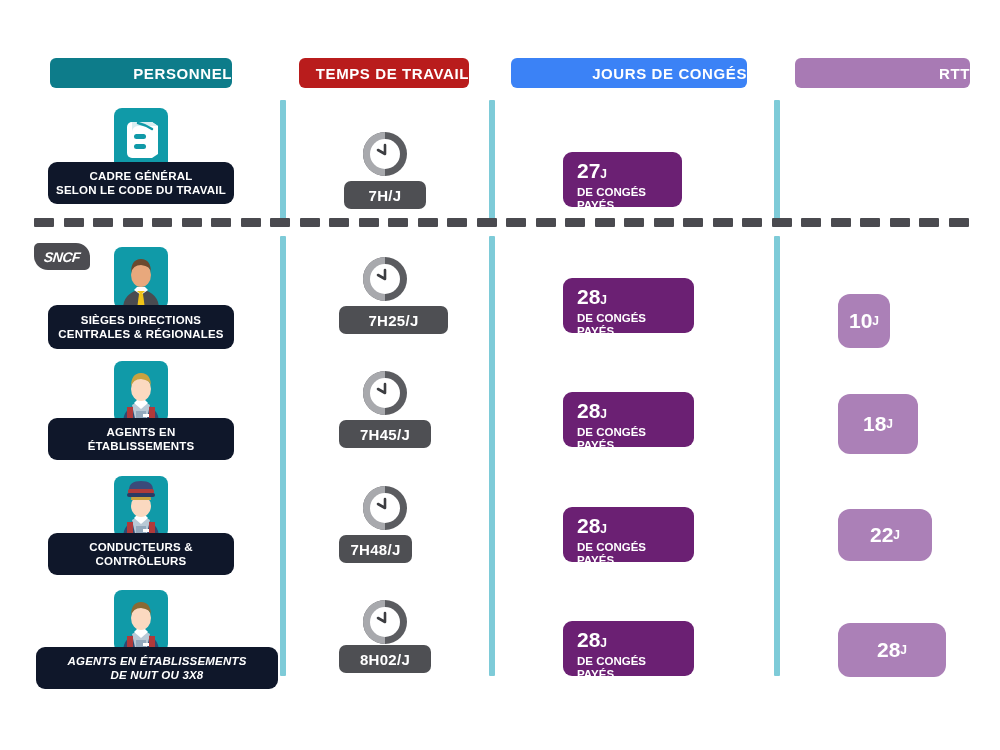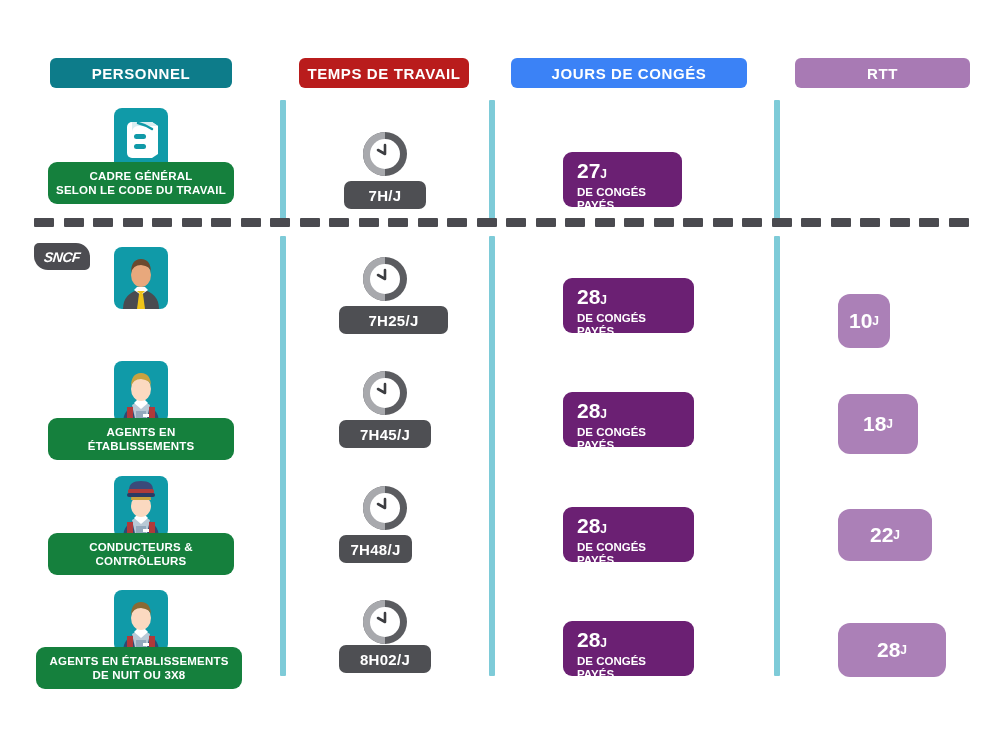--- a/index.html
+++ b/index.html
@@ -8,21 +8,21 @@
     background:#ffffff;
     font-family:"Liberation Sans", sans-serif;
     overflow:hidden;
     position:relative;
   }
   .stage{position:absolute;left:0;top:0;width:1000px;height:750px;}
 
   
   .hdr{
     position:absolute;height:30px;border-radius:6px;
-    display:flex;align-items:center;justify-content:center;
+    display:flex;align-items:center;justify-content:flex-end;
     color:#ffffff;font-weight:bold;font-size:15px;letter-spacing:.6px;
   }
   #hdr-personnel{left:50px;top:58px;width:182px;background:#0d7c8a;}
   #hdr-temps{left:299px;top:58px;width:170px;background:#b91c1c;}
   #hdr-conges{left:511px;top:58px;width:236px;background:#3b82f6;}
   #hdr-rtt{left:795px;top:58px;width:175px;background:#a87ab4;}
 
   
   .vsep{position:absolute;width:6px;background:#7ecbd8;border-radius:1px;}
 
@@ -30,21 +30,21 @@
   .dash-row{
     position:absolute;left:34px;top:218px;width:935px;height:9px;
     display:flex;justify-content:space-between;align-items:center;
   }
   .dash{width:20px;height:9px;background:#4a4a4f;border-radius:1px;}
   .icon-tile{
     position:absolute;width:54px;height:62px;background:#109aa8;
     border-radius:8px;overflow:hidden;
   }
   .plabel{
-    position:absolute;background:#15803d;border-radius:9px;color:#fff;
+    position:absolute;background:#0f172a;border-radius:9px;color:#fff;
     font-weight:bold;font-size:11.5px;line-height:14px;text-align:center;
     display:flex;align-items:center;justify-content:center;
     letter-spacing:.2px;padding:5px 8px;box-sizing:border-box;
   }
 
   
   .sncf{
     position:absolute;left:34px;top:243px;width:56px;height:27px;
     background:#4c4c51;border-radius:5px 14px 5px 14px;
     display:flex;align-items:center;justify-content:center;
@@ -178,20 +178,26 @@
 
   <div class="icon-tile" style="left:114px;top:247px;">
     <svg width="54" height="62" viewBox="0 0 54 62">
       <path d="M9 62 q0 -16 18 -20 q18 4 18 20 z" fill="#4a4b50"></path>
       <path d="M20 43 l7 5 l7 -5 l-3 -3 h-8 z" fill="#ffffff"></path>
       <path d="M27 48 l-4 -4 h8 z" fill="#f0c419"></path>
       <path d="M25 47 h4 l2 15 h-8 z" fill="#f0c419"></path>
       <ellipse cx="27" cy="28" rx="10" ry="12" fill="#e8a87c"></ellipse>
       <path d="M17 26 q0 -14 10 -14 q10 0 10 14 q0 -7 -10 -8 q-8 0 -10 8 z" fill="#6b4a2f"></path>
     </svg>
+  </div>
+  <div class="plabel" style="left:48px;top:305px;width:186px;height:44px;">
+    <div>
+      <div>SIÈGES DIRECTIONS</div>
+      <div>CENTRALES &amp; RÉGIONALES</div>
+    </div>
   </div>
 
   <div class="clock" style="left:359px;top:253px;">
     <svg width="52" height="52" viewBox="0 0 52 52">
       <circle cx="26" cy="26" r="22" fill="#5b5c60"></circle>
       <path d="M26 4 A22 22 0 0 0 26 48 z" fill="#a8a9ad"></path>
       <circle cx="26" cy="26" r="15" fill="#ffffff"></circle>
       <path d="M26 17 V26 L19 22" stroke="#3c3d41" stroke-width="2.6" fill="none" stroke-linecap="round" stroke-linejoin="round"></path>
     </svg>
   </div>
@@ -302,21 +308,21 @@
       <path d="M18 44 q4 -3 9 -4 q5 1 9 4 l-4 18 h-10 z" fill="#b9c9d6"></path>
       <path d="M20 42 l7 6 l7 -6 l-3 -3 h-8 z" fill="#ffffff"></path>
       <rect x="22" y="50" width="10" height="12" fill="#93a9bd"></rect>
       <rect x="13" y="46" width="6" height="16" fill="#b03a3a"></rect>
       <rect x="35" y="46" width="6" height="16" fill="#b03a3a"></rect>
       <rect x="29" y="53" width="6" height="3" fill="#ffffff"></rect>
       <ellipse cx="27" cy="28" rx="10" ry="12" fill="#fbd9c0"></ellipse>
       <path d="M17 26 q0 -14 10 -14 q10 0 10 14 q0 -7 -10 -8 q-8 0 -10 8 z" fill="#8a6a33"></path>
     </svg>
   </div>
-  <div class="plabel" style="left:36px;top:647px;width:206px;height:42px;">
+  <div class="plabel" style="left:36px;top:647px;width:242px;height:42px;font-style:italic;">
     <div>
       <div>AGENTS EN ÉTABLISSEMENTS</div>
       <div>DE NUIT OU 3X8</div>
     </div>
   </div>
 
   <div class="clock" style="left:359px;top:596px;">
     <svg width="52" height="52" viewBox="0 0 52 52">
       <circle cx="26" cy="26" r="22" fill="#5b5c60"></circle>
       <path d="M26 4 A22 22 0 0 0 26 48 z" fill="#a8a9ad"></path>

